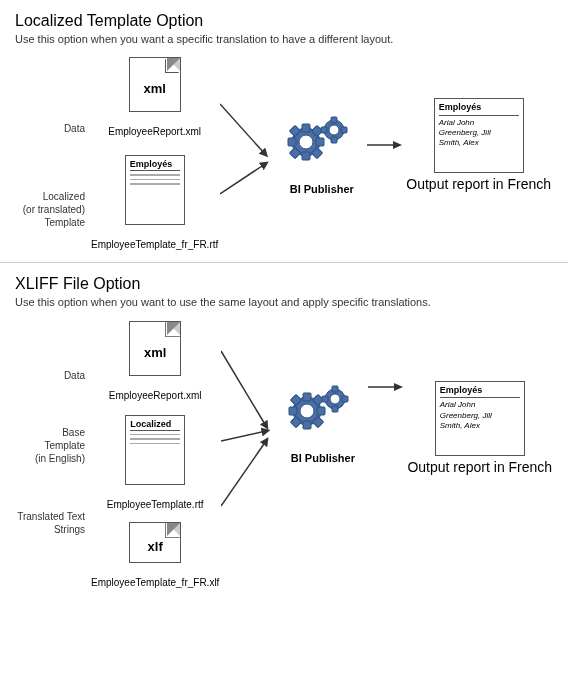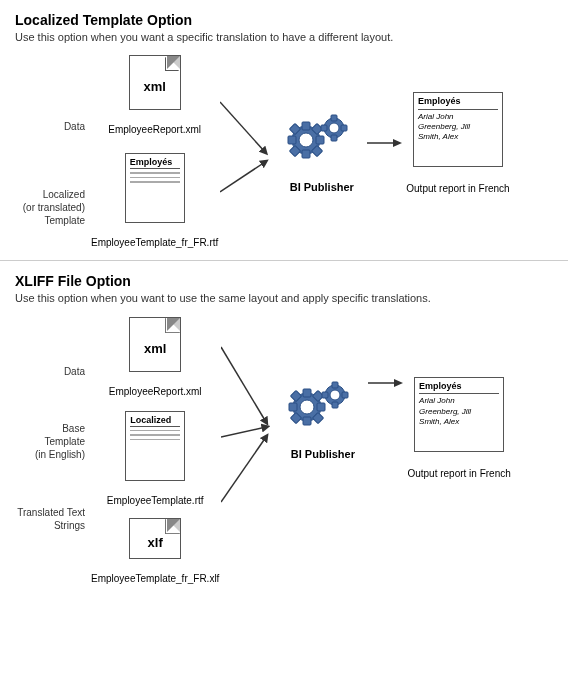--- a/index.html
+++ b/index.html
@@ -8,22 +8,22 @@
       height: 695px;
       background: #fff;
       font-family: Arial, sans-serif;
       font-size: 12px;
       color: #000;
       overflow: hidden;
       position: relative;
     }
 
     .section-title {
-      font-size: 14px;
-      font-weight: bold;
+      font-size: 16px;
+      font-weight: normal;
       margin-bottom: 2px;
     }
 
     .section-desc {
       font-size: 11px;
       color: #333;
       line-height: 1.4;
     }
 
     
@@ -142,23 +142,23 @@
     }
 
     .bi-publisher-label {
       font-size: 11px;
       font-weight: bold;
       text-align: center;
       margin-top: 3px;
     }
 
     .output-report-label {
-      font-size: 10px;
+      font-size: 14px;
       text-align: right;
-      margin-top: 16px;
+      margin-top: 3px;
     }
   </style>
 </head>
 <body>
 
 <div id="section1">
   <div class="section-title">Localized Template Option</div>
   <div class="section-desc" style="max-width:420px;">Use this option when you want a specific translation to have a
 different layout.</div>
 

